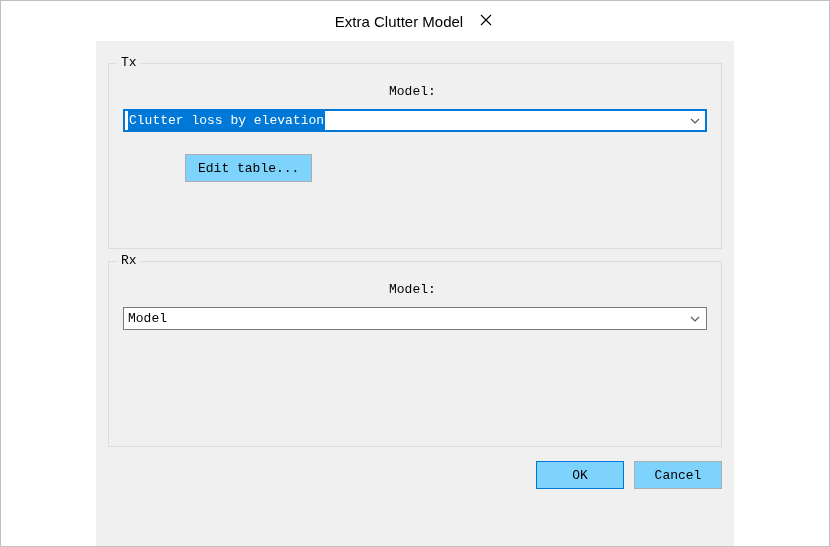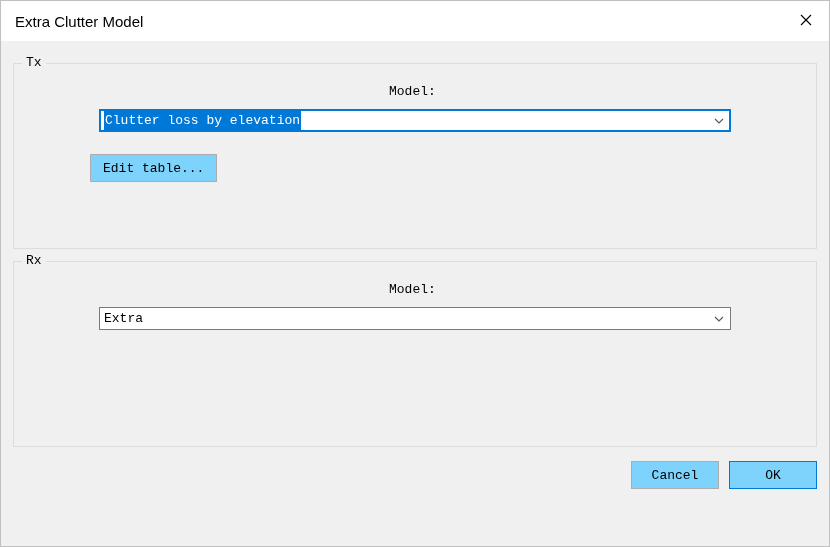--- a/index.html
+++ b/index.html
@@ -9,21 +9,21 @@
     font-family: "Segoe UI", Tahoma, sans-serif;
     font-size: 13px;
     background: #ffffff;
     color: #000;
     overflow: hidden;
   }
   .window {
     width: 830px; height: 547px;
     border: 1px solid #c0c0c0;
     background: #ffffff;
-    display: flex; flex-direction: column;
+    display: flex; flex-direction: column; align-items: center;
   }
   .titlebar {
     height: 40px;
     display: flex;
     align-items: center;
     padding: 0 0 0 14px;
     background: #ffffff;
   }
   .titlebar .title {
     flex: 1;
@@ -66,21 +66,21 @@
     align-items: center;
     gap: 10px;
     flex-direction: column;
   }
   .label {
     width: 52px;
     font-size: 13px;
   }
   .select {
     position: relative;
-    width: 632px;
+    width: 584px;
     height: 23px;
     background: #ffffff;
     border: 1px solid #7a7a7a;
     display: flex;
     align-items: center;
     padding: 0 16px 0 4px;
     font-size: 13px;
     cursor: default;
     user-select: none;
   }
@@ -166,29 +166,29 @@
       <div class="edit-btn-wrap">
         <button class="btn">Edit table...</button>
       </div>
     </div>
 
     <div class="groupbox group-rx">
       <div class="legend">Rx</div>
       <div class="row">
         <div class="label">Model:</div>
         <div class="select">
-          <span class="sel-text">Extra</span>
+          <span class="sel-text">Model</span>
           <span class="chev">
             <svg viewBox="0 0 10 6">
                 <path d="M1 1 L5 5 L9 1" stroke-width="1.2" fill="none"></path>
               </svg>
           </span>
         </div>
       </div>
     </div>
 
     <div class="footer">
+      <button class="btn primary">OK</button>
       <button class="btn">Cancel</button>
-      <button class="btn primary">OK</button>
     </div>
 
   </div>
 </div>
 
 </body></html>

